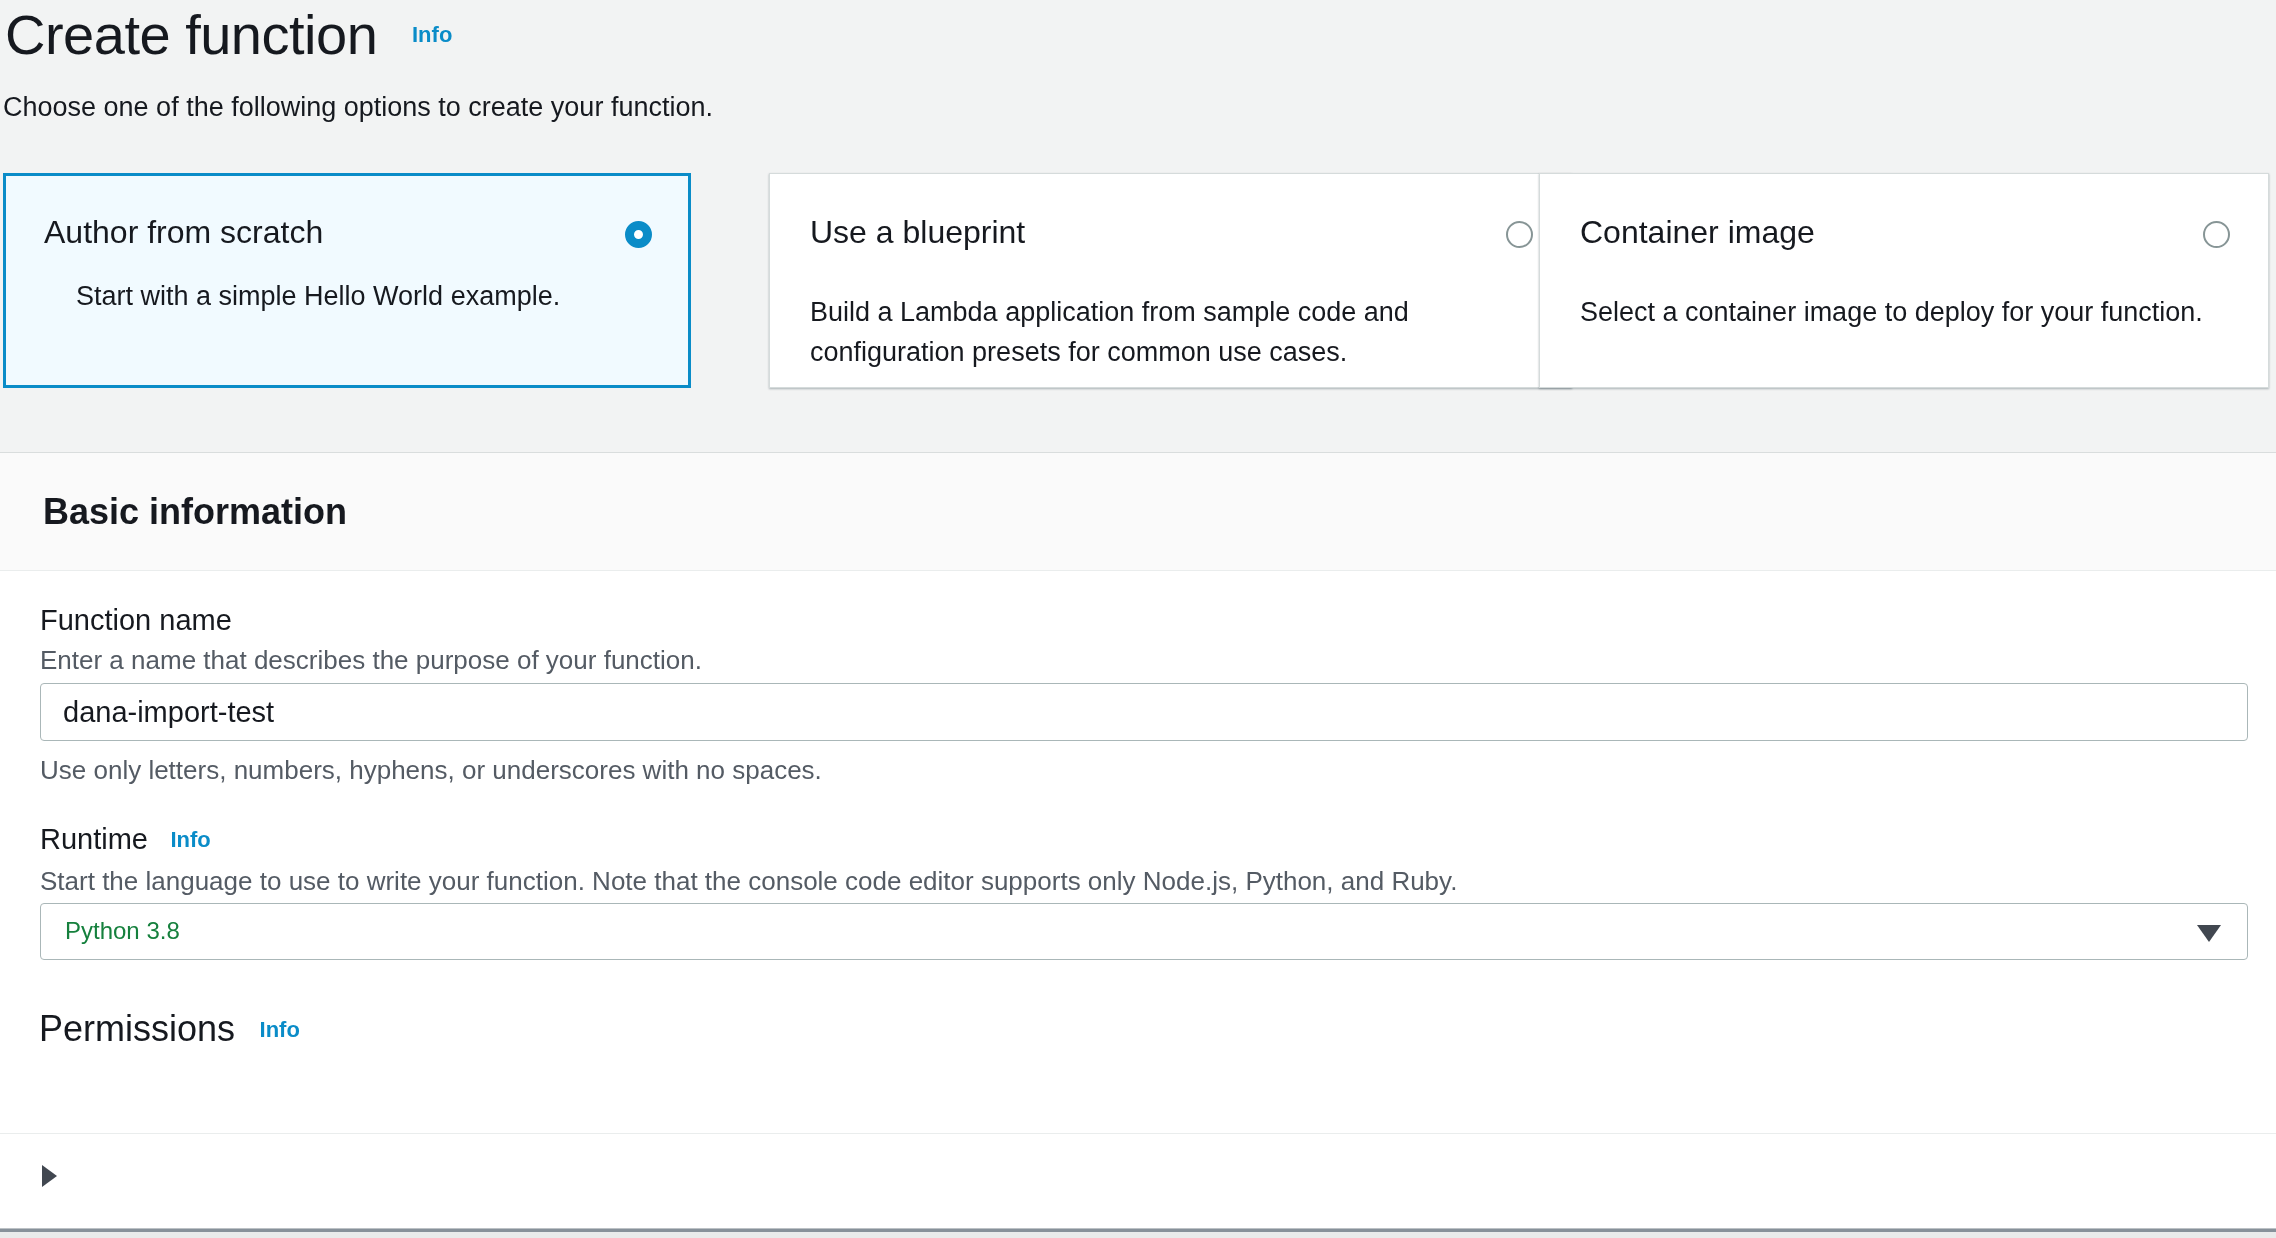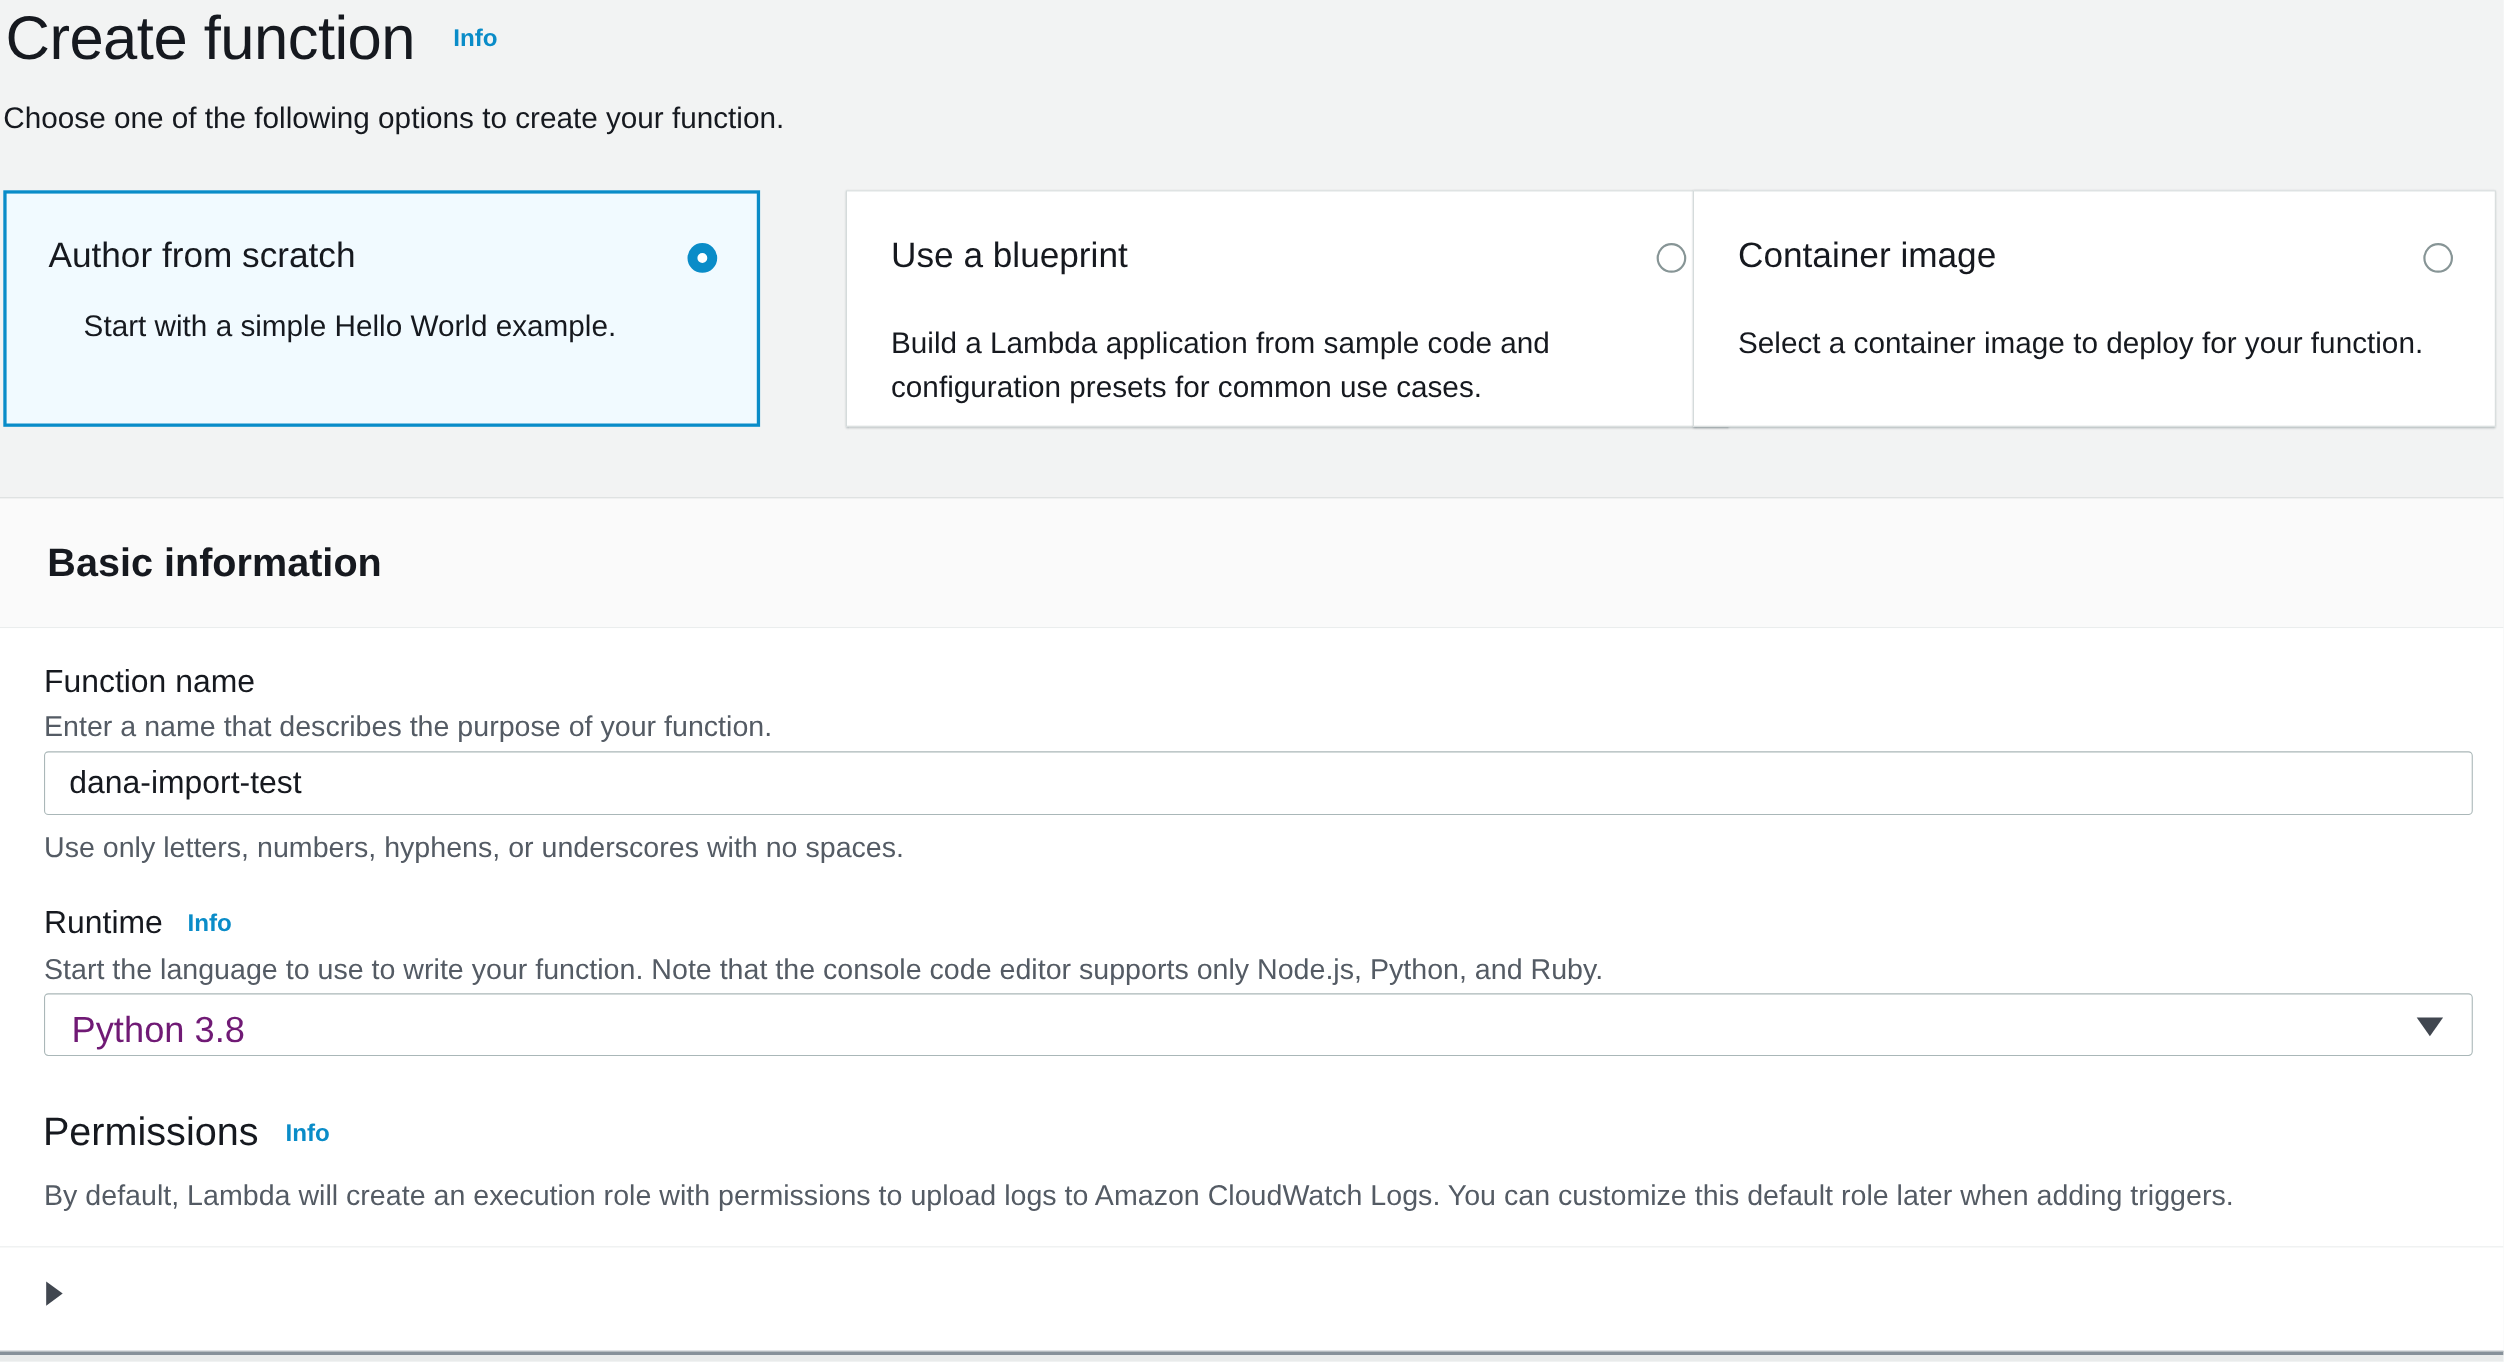--- a/index.html
+++ b/index.html
@@ -66,21 +66,21 @@
   .fn-help { top:184px; }
 
   .rt-label-row { position:absolute; left:40px; top:252px; }
   .rt-label { position:static; display:inline-block; font-size:29px; color:#16191f; }
   .rt-info  { display:inline-block; margin-left:18px; transform:translateY(-2px); }
   .rt-desc  { top:295px; }
   .select-box {
     position:absolute; left:40px; top:332px; width:2208px; height:57px;
     border:1px solid #aab7b8; border-radius:4px; background:#fff; cursor:pointer;
   }
-  .select-value { position:absolute; left:24px; top:13px; font-size:33px; color:#701a75; }
+  .select-value { position:absolute; left:24px; top:13px; font-size:24px; color:#15803d; }
   .caret-down {
     position:absolute; right:26px; top:21px; width:0; height:0;
     border-left:12px solid transparent; border-right:12px solid transparent;
     border-top:17px solid #414750;
   }
 
   .perm-heading-row { position:absolute; left:39px; top:437px; }
   .perm-heading { display:inline-block; font-size:36px; font-weight:400; color:#16191f; }
   .perm-info { display:inline-block; margin-left:20px; transform:translateY(-4px); }
   .perm-desc { top:500px; right:40px; }
@@ -145,21 +145,20 @@
     <div class="field-desc rt-desc">Start the language to use to write your function. Note that the console code editor supports only Node.js, Python, and Ruby.</div>
     <div class="select-box">
       <span class="select-value">Python 3.8</span>
       <span class="caret-down"></span>
     </div>
 
     <div class="perm-heading-row">
       <span class="perm-heading">Permissions</span>
       <span class="info-link perm-info">Info</span>
     </div>
-    <div class="field-desc perm-desc">By default, Lambda will create an execution role with permissions to upload logs to Amazon CloudWatch Logs. You can customize this default role later when adding triggers.</div>
 
     <div class="expander">
       <span class="caret-right"></span>
     </div>
   </div>
 
   <div class="footer-line"></div>
   <div class="footer-strip"></div>
 
 </div>

